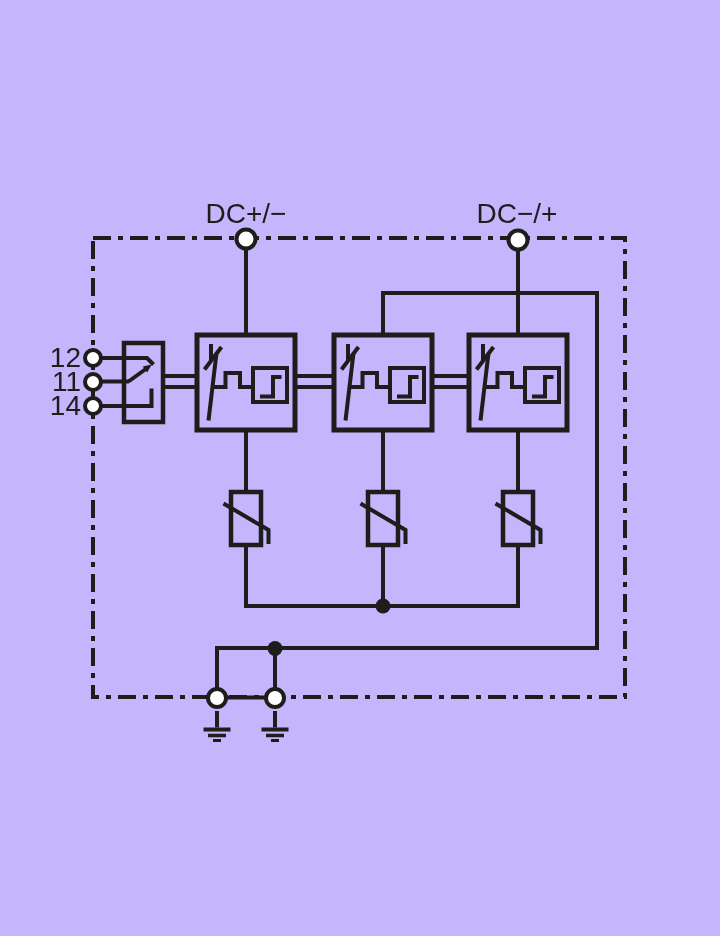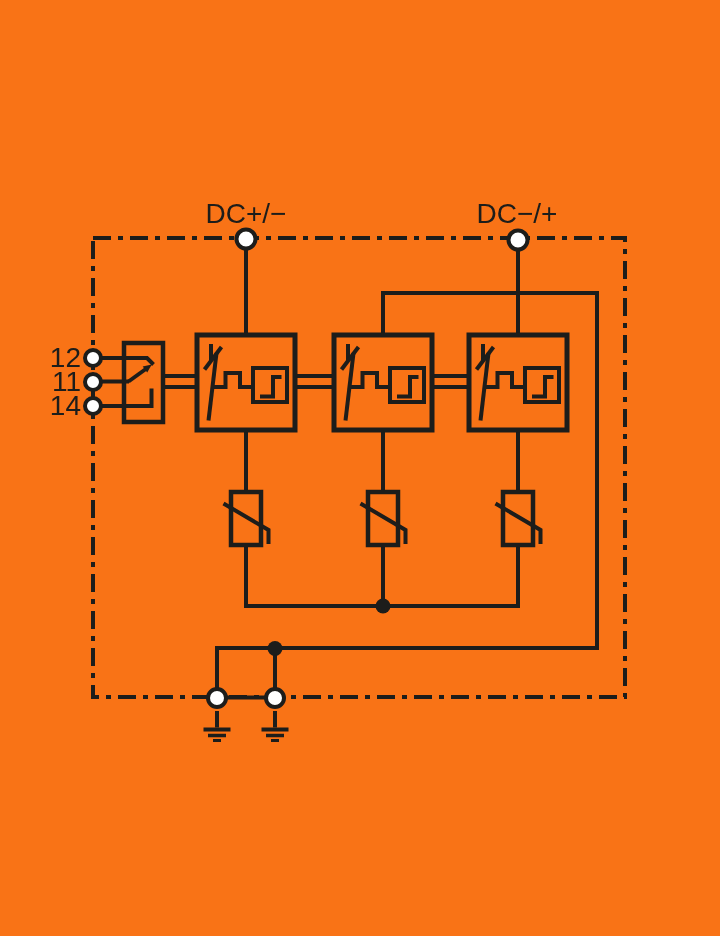--- a/index.html
+++ b/index.html
@@ -1,16 +1,16 @@
 <!DOCTYPE html>
 <html><head>
 <meta charset="utf-8">
 <style>
   html,body{margin:0;padding:0;background:#ffffff;}
-  .page{position:relative;width:720px;height:936px;background:#f97316;overflow:hidden;
+  .page{position:relative;width:720px;height:936px;background:#c4b5fd;overflow:hidden;
         font-family:"Liberation Sans", sans-serif;}
   svg{display:block;}
   text{font-family:"Liberation Sans", sans-serif;font-size:28px;letter-spacing:0px;}
 </style>
 </head>
 <body>
 
 <div class="page">
   <svg width="720" height="936" viewBox="0 0 720 936">
 

